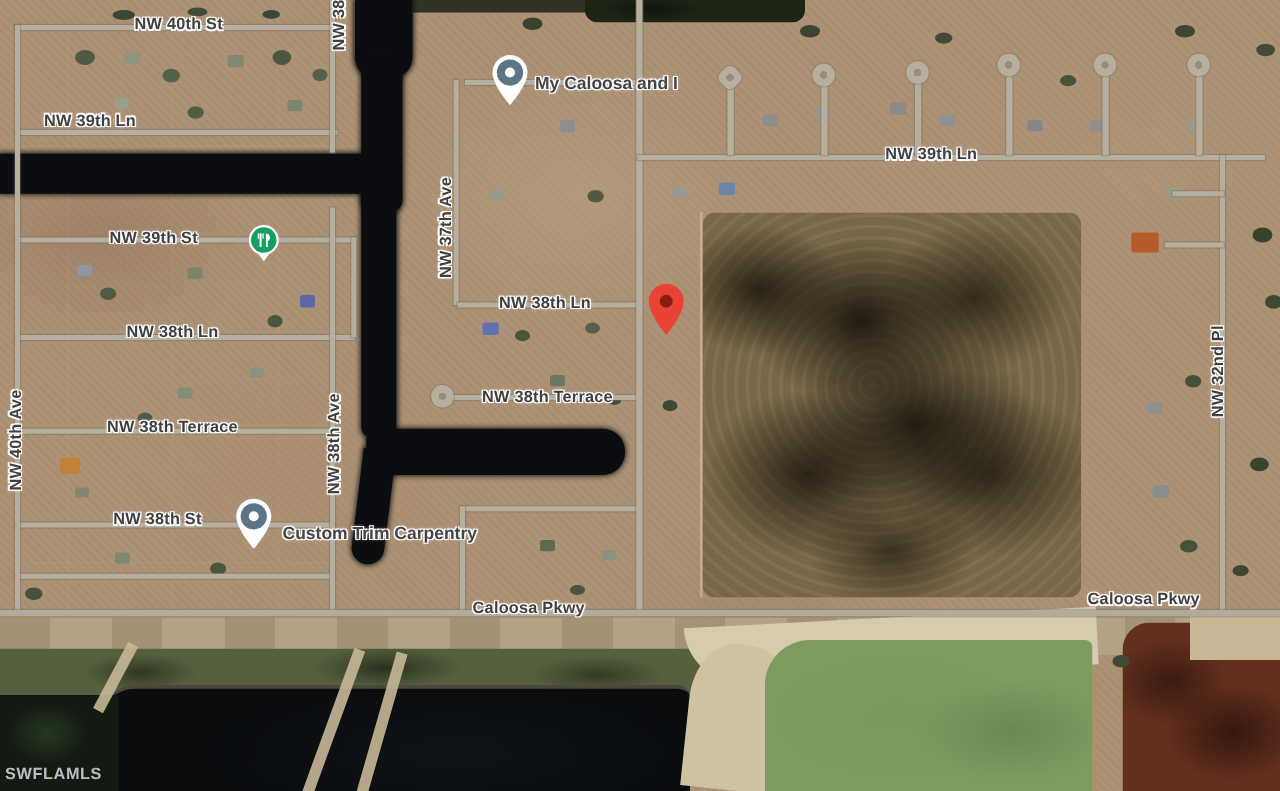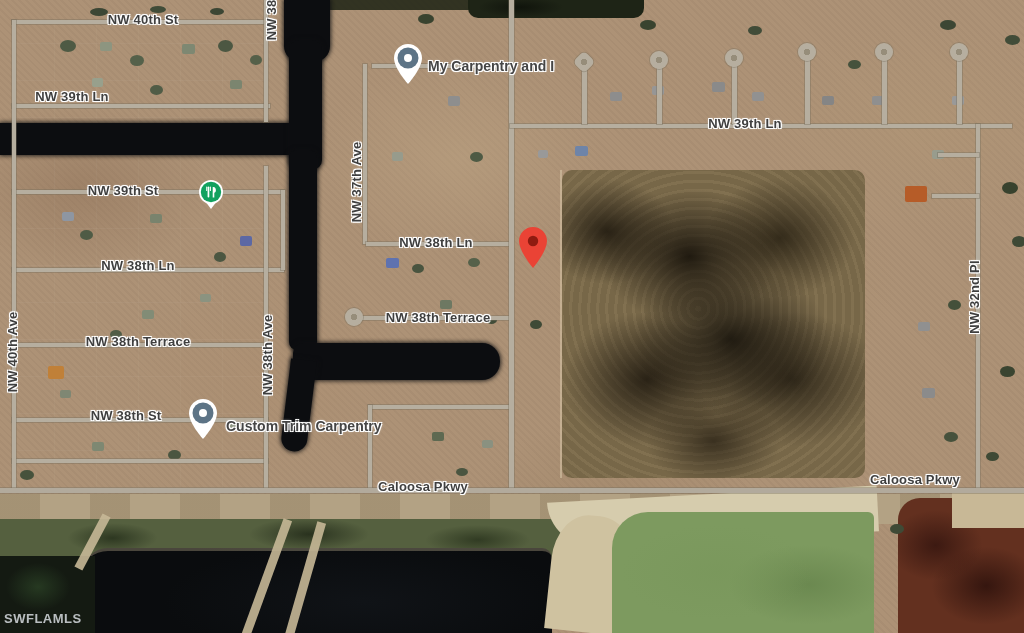--- a/index.html
+++ b/index.html
@@ -231,21 +231,21 @@
   <div class="slabel vert" style="left:267px;top:355px;">NW 38th Ave</div>
   <div class="slabel vert" style="left:974px;top:297px;">NW 32nd Pl</div>
 
   <div class="marker" style="left:392px;top:43px;">
     <svg width="32" height="42" viewBox="0 0 32 42">
       <path d="M16 1C8.3 1 2 7.3 2 15c0 10.5 14 26 14 26s14-15.5 14-26C30 7.3 23.7 1 16 1z" fill="#ffffff"></path>
       <circle cx="16" cy="15" r="10.5" fill="#5d7486"></circle>
       <circle cx="16" cy="15" r="4" fill="#ffffff"></circle>
     </svg>
   </div>
-  <div class="poilabel" style="left:428px;top:66px;">My Carpentry and I</div>
+  <div class="poilabel" style="left:428px;top:66px;">My Caloosa and I</div>
 
   <div class="marker" style="left:187px;top:398px;">
     <svg width="32" height="42" viewBox="0 0 32 42">
       <path d="M16 1C8.3 1 2 7.3 2 15c0 10.5 14 26 14 26s14-15.5 14-26C30 7.3 23.7 1 16 1z" fill="#ffffff"></path>
       <circle cx="16" cy="15" r="10.5" fill="#5d7486"></circle>
       <circle cx="16" cy="15" r="4" fill="#ffffff"></circle>
     </svg>
   </div>
   <div class="poilabel" style="left:226px;top:426px;">Custom Trim Carpentry</div>
 

